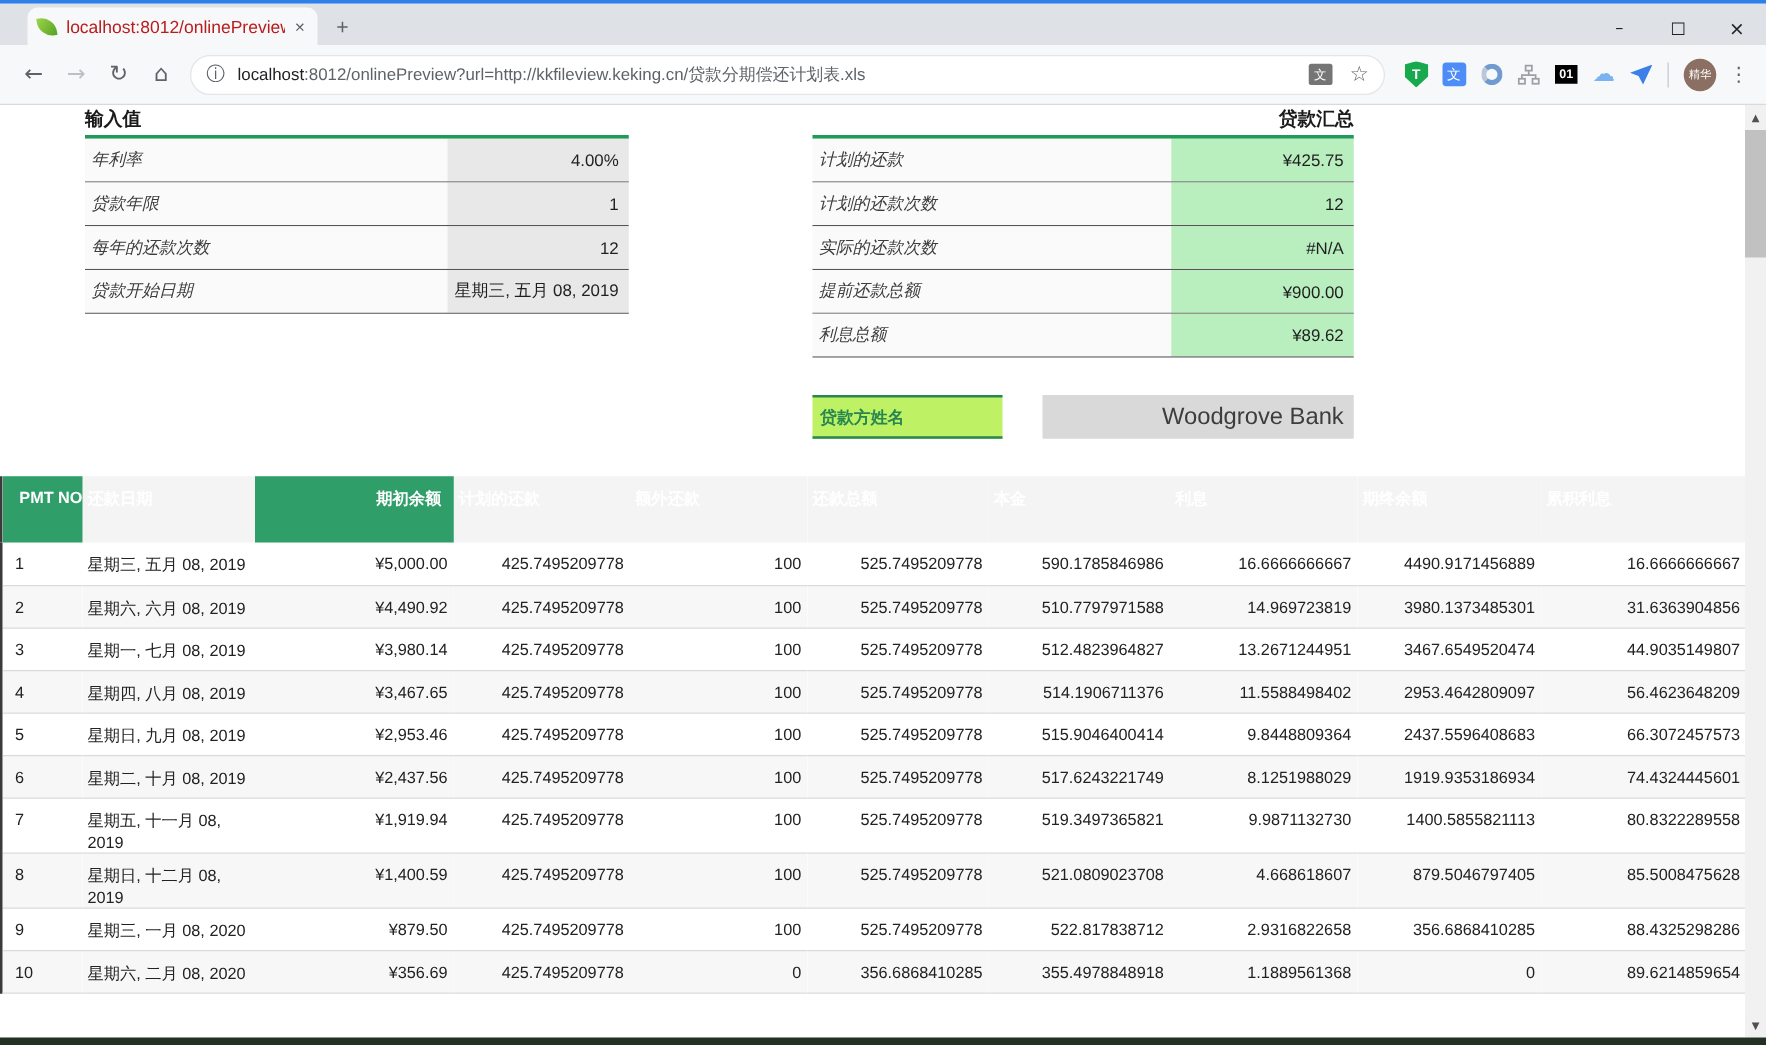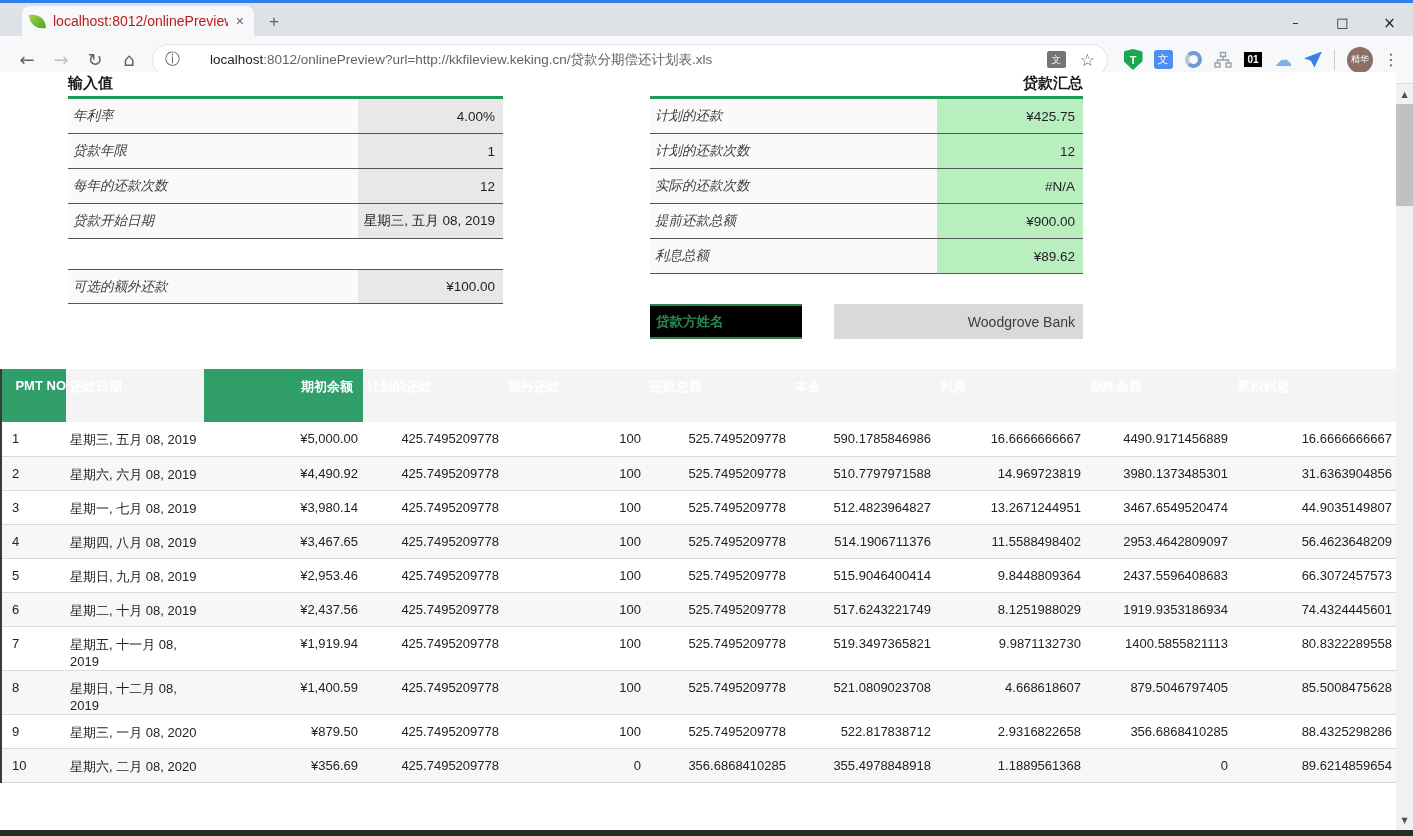--- a/index.html
+++ b/index.html
@@ -23,21 +23,21 @@
   
   .toolbar { position:absolute; top:36px; left:0; width:100%; height:48px; background:#f7f8fa;
     border-bottom:1px solid #d8dade; display:flex; align-items:center; padding:0 10px; }
   .nav-ic { width:30px; height:30px; display:flex; align-items:center; justify-content:center;
     font-size:18px; color:#5f6368; font-family:"DejaVu Sans",sans-serif; margin:0 2px; flex:none; }
   .nav-ic.disabled { color:#bcc0c5; }
   .omnibox { flex:1; height:32px; background:#ffffff; border:1px solid #e3e5e9; border-radius:16px;
     margin:0 10px 0 6px; display:flex; align-items:center; padding:0 12px; min-width:0; }
   .info-ic { font-size:15px; color:#5f6368; margin-right:10px; flex:none; font-family:"DejaVu Sans",sans-serif; }
   .url-text { font-size:13.5px; white-space:nowrap; overflow:hidden; flex:1; color:#5f6368; }
-  .url-text .host { color:#202124;margin-left:20px; }
+  .url-text .host { color:#202124; }
   .omni-right { display:flex; align-items:center; flex:none; margin-left:8px; }
   .tr-page { width:19px; height:17px; background:#757575; border-radius:2px; color:#fff; font-size:10px;
     display:flex; align-items:center; justify-content:center; margin-right:14px; }
   .star { font-size:17px; color:#5f6368; font-family:"DejaVu Sans",sans-serif; }
   .ext-area { display:flex; align-items:center; flex:none; }
   .ext { width:30px; display:flex; align-items:center; justify-content:center; flex:none; }
   .shield { width:19px; height:21px; background:#18a84d;
     clip-path:polygon(50% 0,100% 12%,100% 58%,50% 100%,0 58%,0 12%); color:#fff; font-size:11px;
     font-weight:bold; display:flex; align-items:center; justify-content:center; }
   .tr-blue { width:19px; height:19px; background:#4e8df7; border-radius:3px; color:#fff; font-size:11px;
@@ -45,41 +45,41 @@
   .ring { width:17px; height:17px; border-radius:50%; border:4px solid #6f9bd1; border-left-color:#b9c7d8; }
   .badge01 { background:#000; color:#fff; font-size:10px; font-weight:bold; padding:2px 3px; }
   .cloud { font-size:18px; color:#7ab4f0; font-family:"DejaVu Sans",sans-serif; }
   .bird { width:18px; height:16px; background:#3d7fe8; clip-path:polygon(0 42%,100% 0,58% 100%,38% 58%); }
   .ext-divider { width:1px; height:20px; background:#c6c8cc; margin:0 6px; }
   .avatar { width:26px; height:26px; border-radius:50%; background:#8b6f62; color:#fff; font-size:9px;
     display:flex; align-items:center; justify-content:center; margin:16px 6px; }
   .kebab { font-size:16px; color:#5f6368; width:24px; text-align:center; font-family:"DejaVu Sans",sans-serif; }
 
   
-  .content { position:absolute; top:72px; left:0; width:1396px; height:746px; background:#fff; overflow:hidden;padding-left:40px; }
+  .content { position:absolute; top:84px; left:0; width:1396px; height:746px; background:#fff; overflow:hidden;padding-left:40px; }
   .bottom-strip { position:absolute; bottom:0; left:0; width:100%; height:6px; background:#223122; }
 
   .section { position:absolute; top:2px; }
   .sec-inputs { left:68px; width:435px; }
   .sec-summary { left:650px; width:433px;text-align:right; }
   .sec-title { font-size:15px; font-weight:bold; color:#1a1a1a; height:21px; }
   .green-bar { height:3px; background:#1f9a58; margin-top:1px; }
   .sec-row { display:flex; height:35px; border-bottom:1px solid #555; align-items:stretch; }
   .sec-label { flex:1; display:flex; align-items:center; padding-left:5px; font-size:13.5px;
     font-style:italic; color:#3d3d3d; background:#fafafa; }
   .sec-value { display:flex; align-items:center; justify-content:flex-end; padding-right:8px;
     font-size:13.5px; color:#1f1f1f; }
   .sec-inputs .sec-value { width:145px; background:#e8e8e8; }
   .sec-summary .sec-value { width:146px; background:#b9eebe; }
   .extra-gap { margin-top:30px; border-top:1px solid #555; }
   .lender-row { display:flex; height:35px; margin-top:30px; }
-  .lender-label { width:152px; background:#000000; border-top:2px solid #27874f; border-bottom:2px solid #27874f;
+  .lender-label { width:152px; background:#bef264; border-top:2px solid #27874f; border-bottom:2px solid #27874f;
     display:flex; align-items:center; padding-left:6px; font-size:13.5px; font-weight:bold; color:#27874f; }
   .lender-value { flex:1; background:#d9d9d9; display:flex; align-items:center; justify-content:flex-end;
-    padding-right:8px; font-size:14px; color:#3d3d3d;margin-left:32px; }
+    padding-right:8px; font-size:19px; color:#3d3d3d;margin-left:32px; }
 
   
   .sched { position:absolute; top:297px; left:0; width:1396px; border-collapse:collapse;
     table-layout:fixed; border-left:2px solid #3a3a3a; }
   .sched th, .sched td { vertical-align:top; font-weight:normal; overflow:hidden; }
   .sched thead tr { background:#f4f4f4; height:53px; }
   .sched th { color:#fff; font-weight:bold; font-size:13px; padding-top:9px; }
   .h-left  { text-align:left;  padding-left:10px; }
   .h-col2  { text-align:left;  padding-left:4px; }
   .h-green { background:#2f9e69;text-align:right; }
@@ -181,24 +181,20 @@
         </div>
         <div class="sec-row">
           <div class="sec-label">每年的还款次数</div>
           <div class="sec-value">12</div>
         </div>
         <div class="sec-row">
           <div class="sec-label">贷款开始日期</div>
           <div class="sec-value">星期三, 五月 08, 2019</div>
         </div>
       </div>
-    <div class="sec-row extra-gap">
-      <div class="sec-label">可选的额外还款</div>
-      <div class="sec-value">¥100.00</div>
-    </div>
   </div>
 
   <div class="section sec-summary">
     <div class="sec-title">贷款汇总</div>
     <div class="green-bar"></div>
     <div id="summary-rows">
         <div class="sec-row">
           <div class="sec-label">计划的还款</div>
           <div class="sec-value">¥425.75</div>
         </div>

